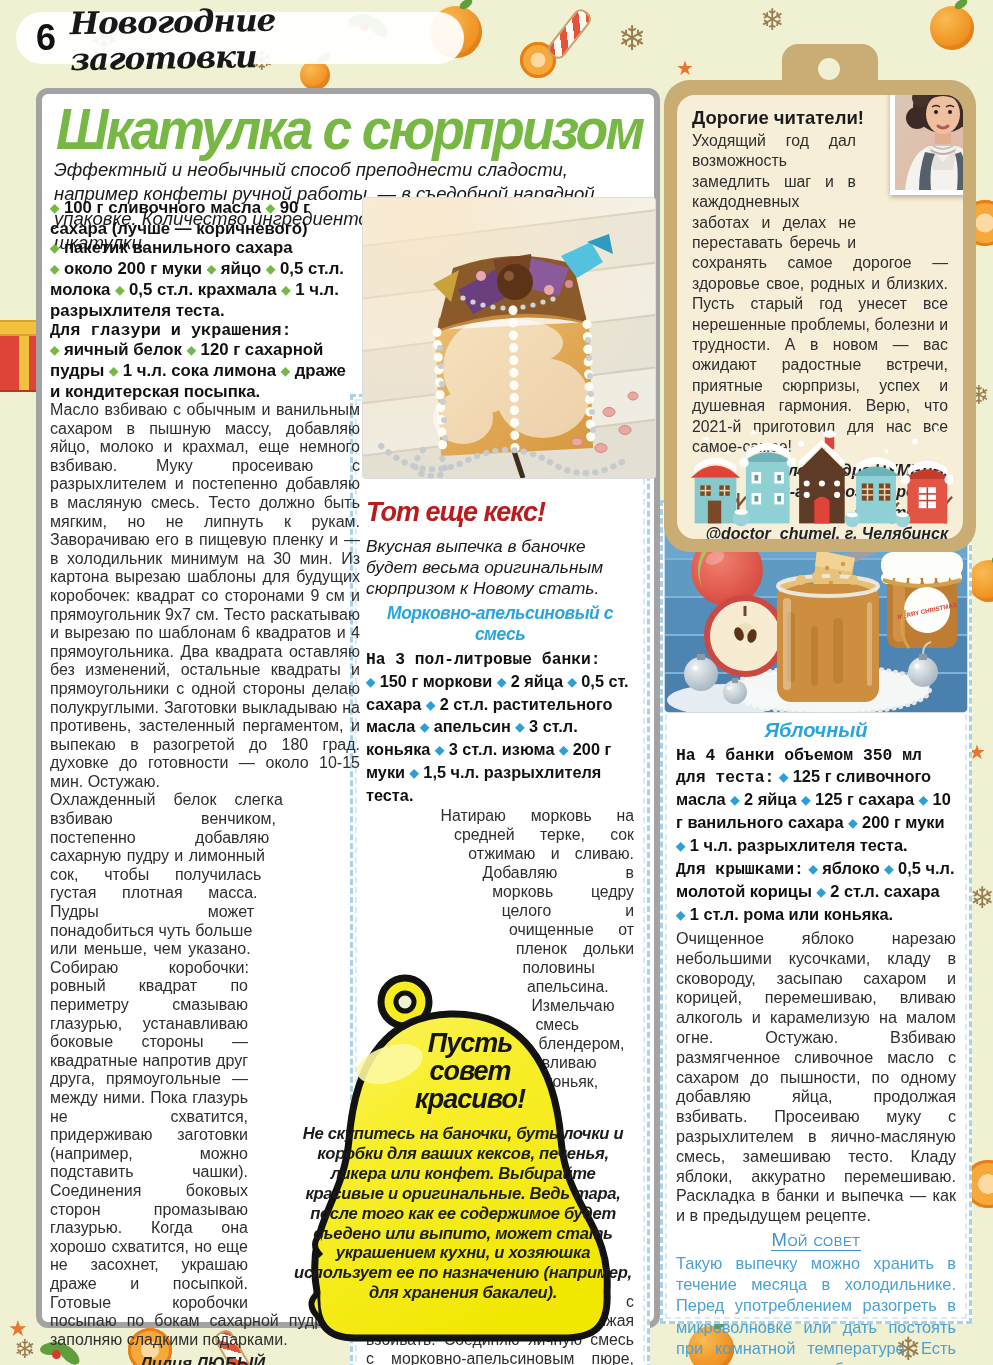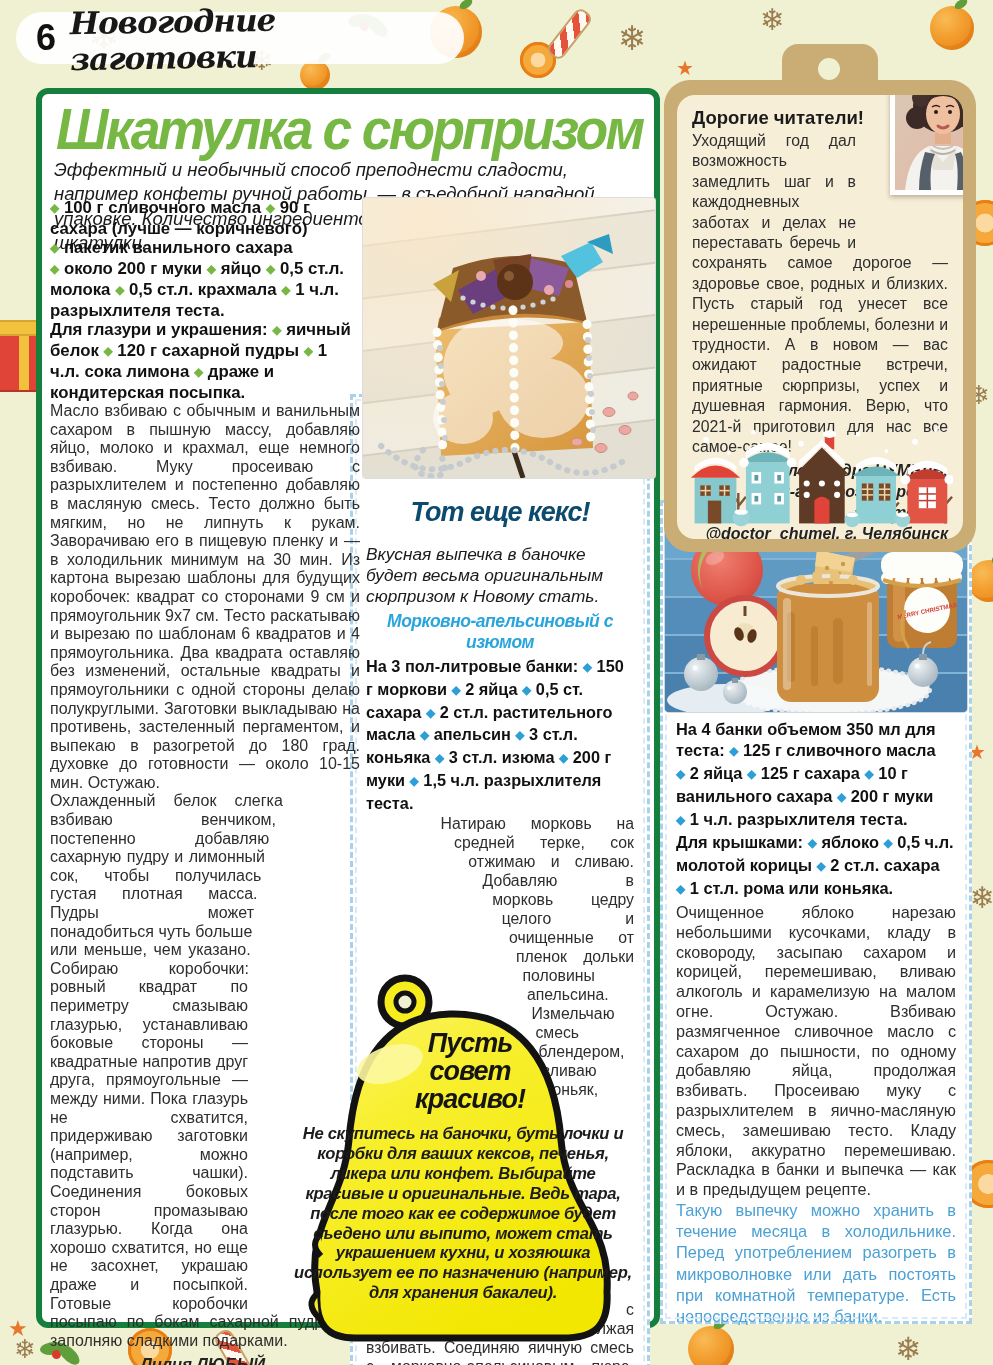--- a/index.html
+++ b/index.html
@@ -20,40 +20,40 @@
   .gift{background:#e04438;border:2px solid #b83328;}
   .gift::before{content:"";position:absolute;left:45%;top:0;width:10px;height:100%;background:#f2c23e;}
   .gift::after{content:"";position:absolute;left:-4%;top:-12px;width:108%;height:12px;background:#f2c23e;border:2px solid #d9a42e;}
 
   
   .header-pill{position:absolute;left:16px;top:12px;width:408px;height:52px;background:rgba(255,255,255,.93);border-radius:28px;display:flex;align-items:center;gap:14px;padding:0 20px;z-index:2;}
   .page-num{font-size:36px;font-weight:bold;color:#111;}
   .section-script{font-family:"DejaVu Serif",serif;font-style:italic;font-weight:bold;font-size:31px;color:#181818;transform:rotate(-1deg);letter-spacing:-1px;}
 
   
-  .main-frame{position:absolute;left:36px;top:88px;width:612px;height:1228px;background:#fff;border:6px solid #15803d;border-radius:12px;z-index:2;}
+  .main-frame{position:absolute;left:36px;top:88px;width:612px;height:1228px;background:#fff;border:6px solid #a3a3a3;border-radius:12px;z-index:2;}
   .main-title{position:absolute;left:14px;top:2px;width:592px;font-size:57px;font-style:italic;font-weight:bold;color:#76b843;letter-spacing:-3px;transform:scaleX(.94);transform-origin:left;white-space:nowrap;}
   .intro{position:absolute;left:12px;top:64px;width:592px;font-size:18.5px;font-style:italic;color:#1a1a1a;line-height:1.32;}
 
   .left-col{position:absolute;left:8px;top:104px;width:310px;}
   .ing{font-size:16.8px;font-weight:bold;color:#111;line-height:19px;text-align:left;}
   .ing .dmd{font-size:12px;position:relative;top:-1px;}
   .green-dmd .dmd{color:#76b843;}
   .blue-dmd .dmd{color:#2b9fd6;}
-  .ing-label{font-weight:bold;}
+  .ing-label{font-weight:bold;font-family:Liberation Mono, monospace;}
   .body-text{font-size:16px;line-height:18.6px;color:#2e2e2e;text-align:justify;margin:0;}
   .p2wrap .bell-cut-left{float:right;clear:right;width:112px;height:500px;margin-top:300px;shape-outside:polygon(112px 0,48px 0,26px 60px,12px 130px,4px 220px,0 500px,112px 500px);shape-margin:6px;}
   .sig{font-size:16.5px;font-style:italic;font-weight:bold;color:#222;text-align:center;line-height:21px;white-space:pre-line;margin-top:4px;}
 
   .photo-cake{position:absolute;left:321px;top:104px;width:292px;height:280px;border-radius:3px;overflow:hidden;box-shadow:0 0 0 1px #ddd;}
 
   .zz{border:3px dashed #a9d2ea;}
   .zz-inner::before{content:"";position:absolute;inset:2px;border:2px dashed #d7eaf6;pointer-events:none;border-radius:2px;}
   .mid-box{position:absolute;left:308px;top:300px;width:300px;height:1012px;background:#fff;box-sizing:border-box;padding:100px 13px 8px;}
-  .kex-title{font-size:27px;font-style:italic;font-weight:bold;color:#0c4a6e;text-align:center;letter-spacing:-1px;margin-bottom:16px;}
+  .kex-title{font-size:27px;font-style:italic;font-weight:bold;color:#b91c1c;letter-spacing:-1px;margin-bottom:8px;}
   .kex-lead{font-size:17.3px;font-style:italic;color:#1b1b1b;line-height:21px;margin-bottom:4px;}
   .kex-sub{font-size:17.5px;font-style:italic;font-weight:bold;color:#2aa5dc;text-align:center;margin-bottom:3px;letter-spacing:-0.5px;}
   .mid-ing{font-size:16.3px;line-height:20.8px;}
   .mid-body{font-size:15.8px;line-height:19px;color:#2e2e2e;text-align:justify;}
   .bell-cut-right{float:left;clear:left;width:218px;height:480px;margin-top:262px;shape-outside:polygon(0 0,54px 0,82px 40px,112px 80px,132px 120px,150px 170px,162px 220px,172px 280px,187px 340px,202px 400px,218px 480px,0 480px);shape-margin:6px;}
 
   
   .bell-wrap{position:absolute;left:255px;top:972px;width:420px;height:392px;z-index:6;}
   .bell-wrap svg{position:absolute;inset:0;}
   .bell-title{position:absolute;left:140px;top:58px;width:150px;text-align:center;font-size:27px;font-weight:bold;font-style:italic;color:#151515;line-height:1.03;letter-spacing:-1px;}
@@ -129,21 +129,21 @@
     <span class="section-script">Новогодние заготовки</span>
   </div>
 
   <div class="main-frame">
     <div class="main-title">Шкатулка с сюрпризом</div>
     <div class="intro">Эффектный и необычный способ преподнести сладости, например конфеты ручной работы, — в съедобной нарядной упаковке. Количество ингредиентов рассчитано на две шкатулки.</div>
 
     <div class="mid-box zz zz-inner">
       <div class="kex-title">Тот еще кекс!</div>
       <div class="kex-lead">Вкусная выпечка в баночке будет весьма оригинальным сюрпризом к Новому стать.</div>
-      <div class="kex-sub">Морковно-апельсиновый с изюмом</div>
+      <div class="kex-sub">Морковно-апельсиновый с смесь</div>
       <div class="ing mid-ing blue-dmd">
         <span class="ing-label">На 3 пол-литровые банки:</span>
         <span><span class="ing-item"><span class="dmd">◆</span>&nbsp;150 г моркови</span> <span class="ing-item"><span class="dmd">◆</span>&nbsp;2 яйца</span> <span class="ing-item"><span class="dmd">◆</span>&nbsp;0,5 ст. сахара</span> <span class="ing-item"><span class="dmd">◆</span>&nbsp;2 ст.л. растительного масла</span> <span class="ing-item"><span class="dmd">◆</span>&nbsp;апельсин</span> <span class="ing-item"><span class="dmd">◆</span>&nbsp;3 ст.л. коньяка</span> <span class="ing-item"><span class="dmd">◆</span>&nbsp;3 ст.л. изюма</span> <span class="ing-item"><span class="dmd">◆</span>&nbsp;200 г муки</span> <span class="ing-item"><span class="dmd">◆</span>&nbsp;1,5 ч.л. разрыхлителя теста.</span></span>
       </div>
       <div class="mid-body">
         <div class="bell-cut-right"></div>
         <span>Натираю морковь на средней терке, сок отжимаю и сливаю. Добавляю в морковь цедру целого и очищенные от пленок дольки половины апельсина. Измельчаю смесь блендером, вливаю коньяк, перемешиваю. Яйца взбиваю с сахаром, вливаю масло, продолжая взбивать. Соединяю яичную смесь с морковно-апельсиновым пюре, просеиваю муку с разрыхлителем и замешиваю густое тесто. Добавляю вымытый и обсушенный изюм. Стерилизованные банки смазываю маслом и раскладываю в них тесто не более чем до половины. Ставлю заготовки на противень, застеленный бумагой для выпечки, и выпекаю при 180 град. 45-50 мин. Готовность проверяю деревянной шпажкой. Сразу же закрываю банки прокипяченными крышками, переворачиваю до полного остывания.</span>
       </div>
     </div>
 
@@ -405,29 +405,31 @@
                 <ellipse cx="174" cy="95" rx="6" ry="2.5"></ellipse>
                 <ellipse cx="227" cy="95" rx="6" ry="2.5"></ellipse>
               </g>
           </svg>
         </div>
       </div>
     </div>
   </div>
 
   <div class="right-box zz zz-inner">
+    <div class="apple-title">Яблочный</div>
     <div class="ing right-ing blue-dmd">
       <span class="ing-label">На 4 банки объемом 350 мл для теста:</span>
       <span><span class="ing-item"><span class="dmd">◆</span>&nbsp;125 г сливочного масла</span> <span class="ing-item"><span class="dmd">◆</span>&nbsp;2 яйца</span> <span class="ing-item"><span class="dmd">◆</span>&nbsp;125 г сахара</span> <span class="ing-item"><span class="dmd">◆</span>&nbsp;10 г ванильного сахара</span> <span class="ing-item"><span class="dmd">◆</span>&nbsp;200 г муки</span> <span class="ing-item"><span class="dmd">◆</span>&nbsp;1 ч.л. разрыхлителя теста.</span></span>
     </div>
     <div class="ing right-ing blue-dmd">
       <span class="ing-label">Для крышками:</span>
       <span><span class="ing-item"><span class="dmd">◆</span>&nbsp;яблоко</span> <span class="ing-item"><span class="dmd">◆</span>&nbsp;0,5 ч.л.  молотой корицы</span> <span class="ing-item"><span class="dmd">◆</span>&nbsp;2 ст.л. сахара</span> <span class="ing-item"><span class="dmd">◆</span>&nbsp;1 ст.л. рома или коньяка.</span></span>
     </div>
     <div class="right-body">Очищенное яблоко нарезаю небольшими кусочками, кладу в сковороду, засыпаю сахаром и корицей, перемешиваю, вливаю алкоголь и карамелизую на малом огне. Остужаю. Взбиваю размягченное сливочное масло с сахаром до пышности,  по одному добавляю яйца, продолжая взбивать. Просеиваю муку с разрыхлителем в яично-масляную смесь, замешиваю тесто.  Кладу яблоки, аккуратно перемешиваю. Раскладка в банки и выпечка — как и в предыдущем рецепте.</div>
+    <div class="advice-head"><span>Мой совет</span></div>
     <div class="advice-text">Такую выпечку можно хранить в течение месяца в холодильнике. Перед употреблением разогреть в микроволновке или дать постоять при комнатной температуре. Есть непосредственно из банки.</div>
 
   </div>
 
   <div class="photo-jam">
     <svg width="302" height="190" viewBox="0 0 302 190">
       <defs>
         <radialGradient id="bauble" cx="0.35" cy="0.3" r="0.9">
           <stop offset="0" stop-color="#eef2f4"></stop>
             <stop offset="1" stop-color="#96a8b4"></stop>

